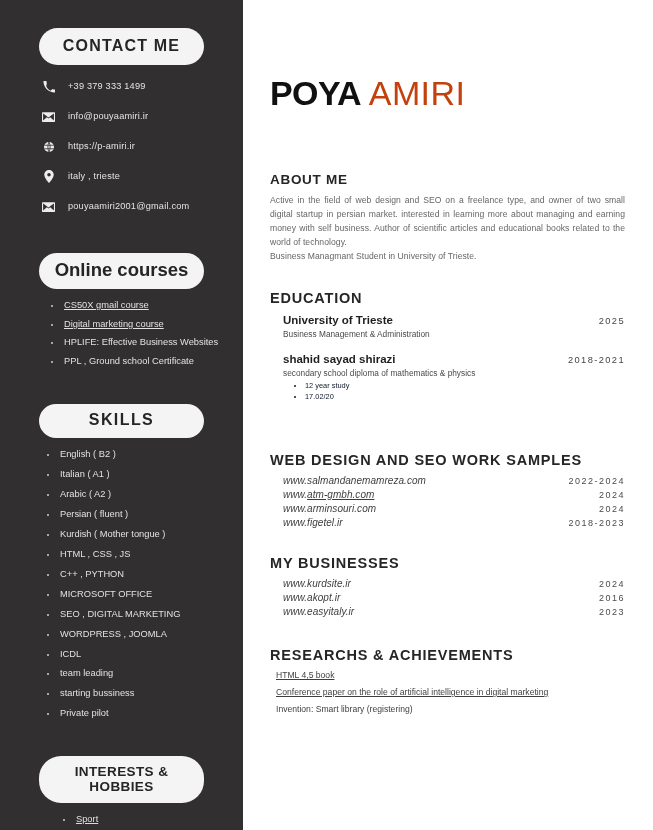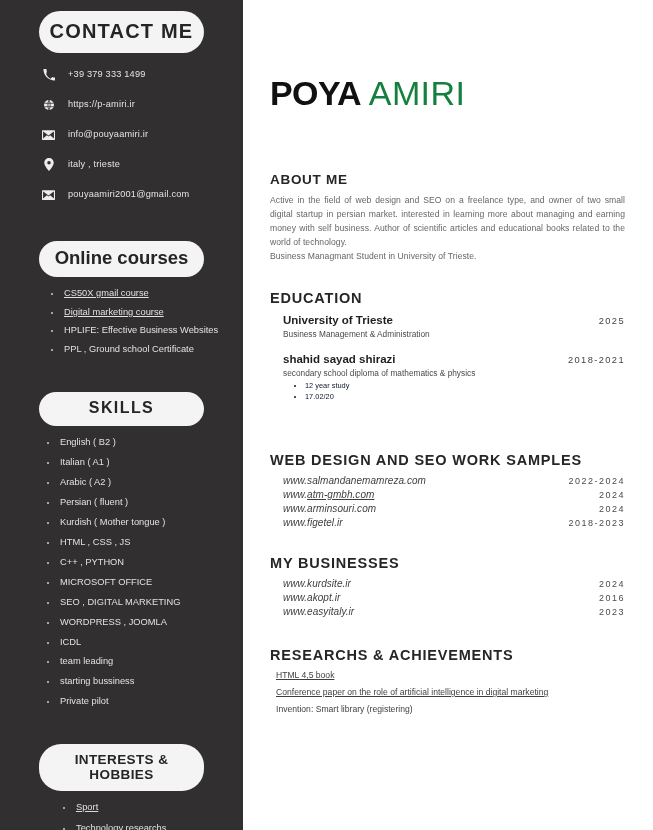--- a/index.html
+++ b/index.html
@@ -37,21 +37,21 @@
     border-radius: 22px;
     text-align: center;
     margin: 0 auto;
     width: 165px;
     padding: 9px 4px 10px 4px;
     box-sizing: border-box;
     font-weight: bold;
     letter-spacing: 0.9px;
     font-size: 14.5px;
   }
-  .pill.contact { margin-top: 11px; font-size: 20px; letter-spacing: 1.2px; }
+  .pill.contact { margin-top: 28px; font-size: 16px; letter-spacing: 1.2px; }
   .pill.courses {
     font-size: 18.5px;
     letter-spacing: 0px;
     padding: 6px 4px 8px 4px;
     margin-top: 0;
   }
   .pill.skills { font-size: 16px; letter-spacing: 1.4px; padding: 7px 4px 9px 4px; }
   .pill.hobbies { font-size: 13.5px; letter-spacing: 0.4px; padding: 8px 4px 9px 4px; }
 
   .contact-list {
@@ -123,21 +123,21 @@
   }
   .name-first {
     font-size: 34px;
     font-weight: bold;
     color: #111111;
     letter-spacing: -0.6px;
   }
   .name-last {
     font-size: 34px;
     font-weight: normal;
-    color: #15803d;
+    color: #c2410c;
     letter-spacing: 0.4px;
   }
 
   .sec-head {
     font-size: 13.5px;
     font-weight: bold;
     color: #262626;
     letter-spacing: 0.7px;
     margin: 0 0 7px 0;
   }
@@ -233,34 +233,34 @@
       <li class="contact-row">
         <span class="contact-icon">
           <svg width="12" height="12" viewBox="0 0 24 24" fill="#ededed">
               <path d="M6.6 10.8c1.9 3.7 5 6.8 8.7 8.7l2.9-2.9c.4-.4.9-.5 1.3-.3 1.2.4 2.5.6 3.9.6.6 0 1.1.5 1.1 1.1V22c0 .6-.5 1.1-1.1 1.1C10.9 23.1.9 13.1.9 .7.9.1 1.4-.4 2-.4h3.9c.6 0 1.1.5 1.1 1.1 0 1.4.2 2.7.6 3.9.1.4 0 .9-.3 1.3L6.6 10.8z"></path>
             </svg>
         </span>
         <span class="contact-text">+39 379 333 1499</span>
       </li>
       <li class="contact-row">
         <span class="contact-icon">
+          <svg width="13" height="10" viewBox="0 0 24 18" fill="#ededed">
+              <path d="M1 0h22a1 1 0 0 1 1 1v16a1 1 0 0 1-1 1H1a1 1 0 0 1-1-1V1a1 1 0 0 1 1-1zm11 10L2.2 2.4 2 2.6V15.4l7-6 3 2.4 3-2.4 7 6V2.6l-.2-.2L12 10z"></path>
+            </svg>
+        </span>
+        <span class="contact-text">info@pouyaamiri.ir</span>
+      </li>
+      <li class="contact-row">
+        <span class="contact-icon">
           <svg width="12" height="12" viewBox="0 0 24 24" fill="none" stroke="#ededed" stroke-width="2">
             <circle cx="12" cy="12" r="10" fill="#ededed" stroke="none"></circle>
             <path d="M12 2c-3 4-3 16 0 20M12 2c3 4 3 16 0 20M2.5 8.5h19M2.5 15.5h19" stroke="#312f2f" stroke-width="1.6"></path>
           </svg>
         </span>
         <span class="contact-text">https://p-amiri.ir</span>
-      </li>
-      <li class="contact-row">
-        <span class="contact-icon">
-          <svg width="13" height="10" viewBox="0 0 24 18" fill="#ededed">
-              <path d="M1 0h22a1 1 0 0 1 1 1v16a1 1 0 0 1-1 1H1a1 1 0 0 1-1-1V1a1 1 0 0 1 1-1zm11 10L2.2 2.4 2 2.6V15.4l7-6 3 2.4 3-2.4 7 6V2.6l-.2-.2L12 10z"></path>
-            </svg>
-        </span>
-        <span class="contact-text">info@pouyaamiri.ir</span>
       </li>
       <li class="contact-row">
         <span class="contact-icon">
           <svg width="10" height="13" viewBox="0 0 16 22" fill="#ededed">
               <path d="M8 0C3.6 0 0 3.6 0 8c0 5.8 8 14 8 14s8-8.2 8-14c0-4.4-3.6-8-8-8zm0 11a3 3 0 1 1 0-6 3 3 0 0 1 0 6z"></path>
             </svg>
         </span>
         <span class="contact-text">italy , trieste</span>
       </li>
       <li class="contact-row">

